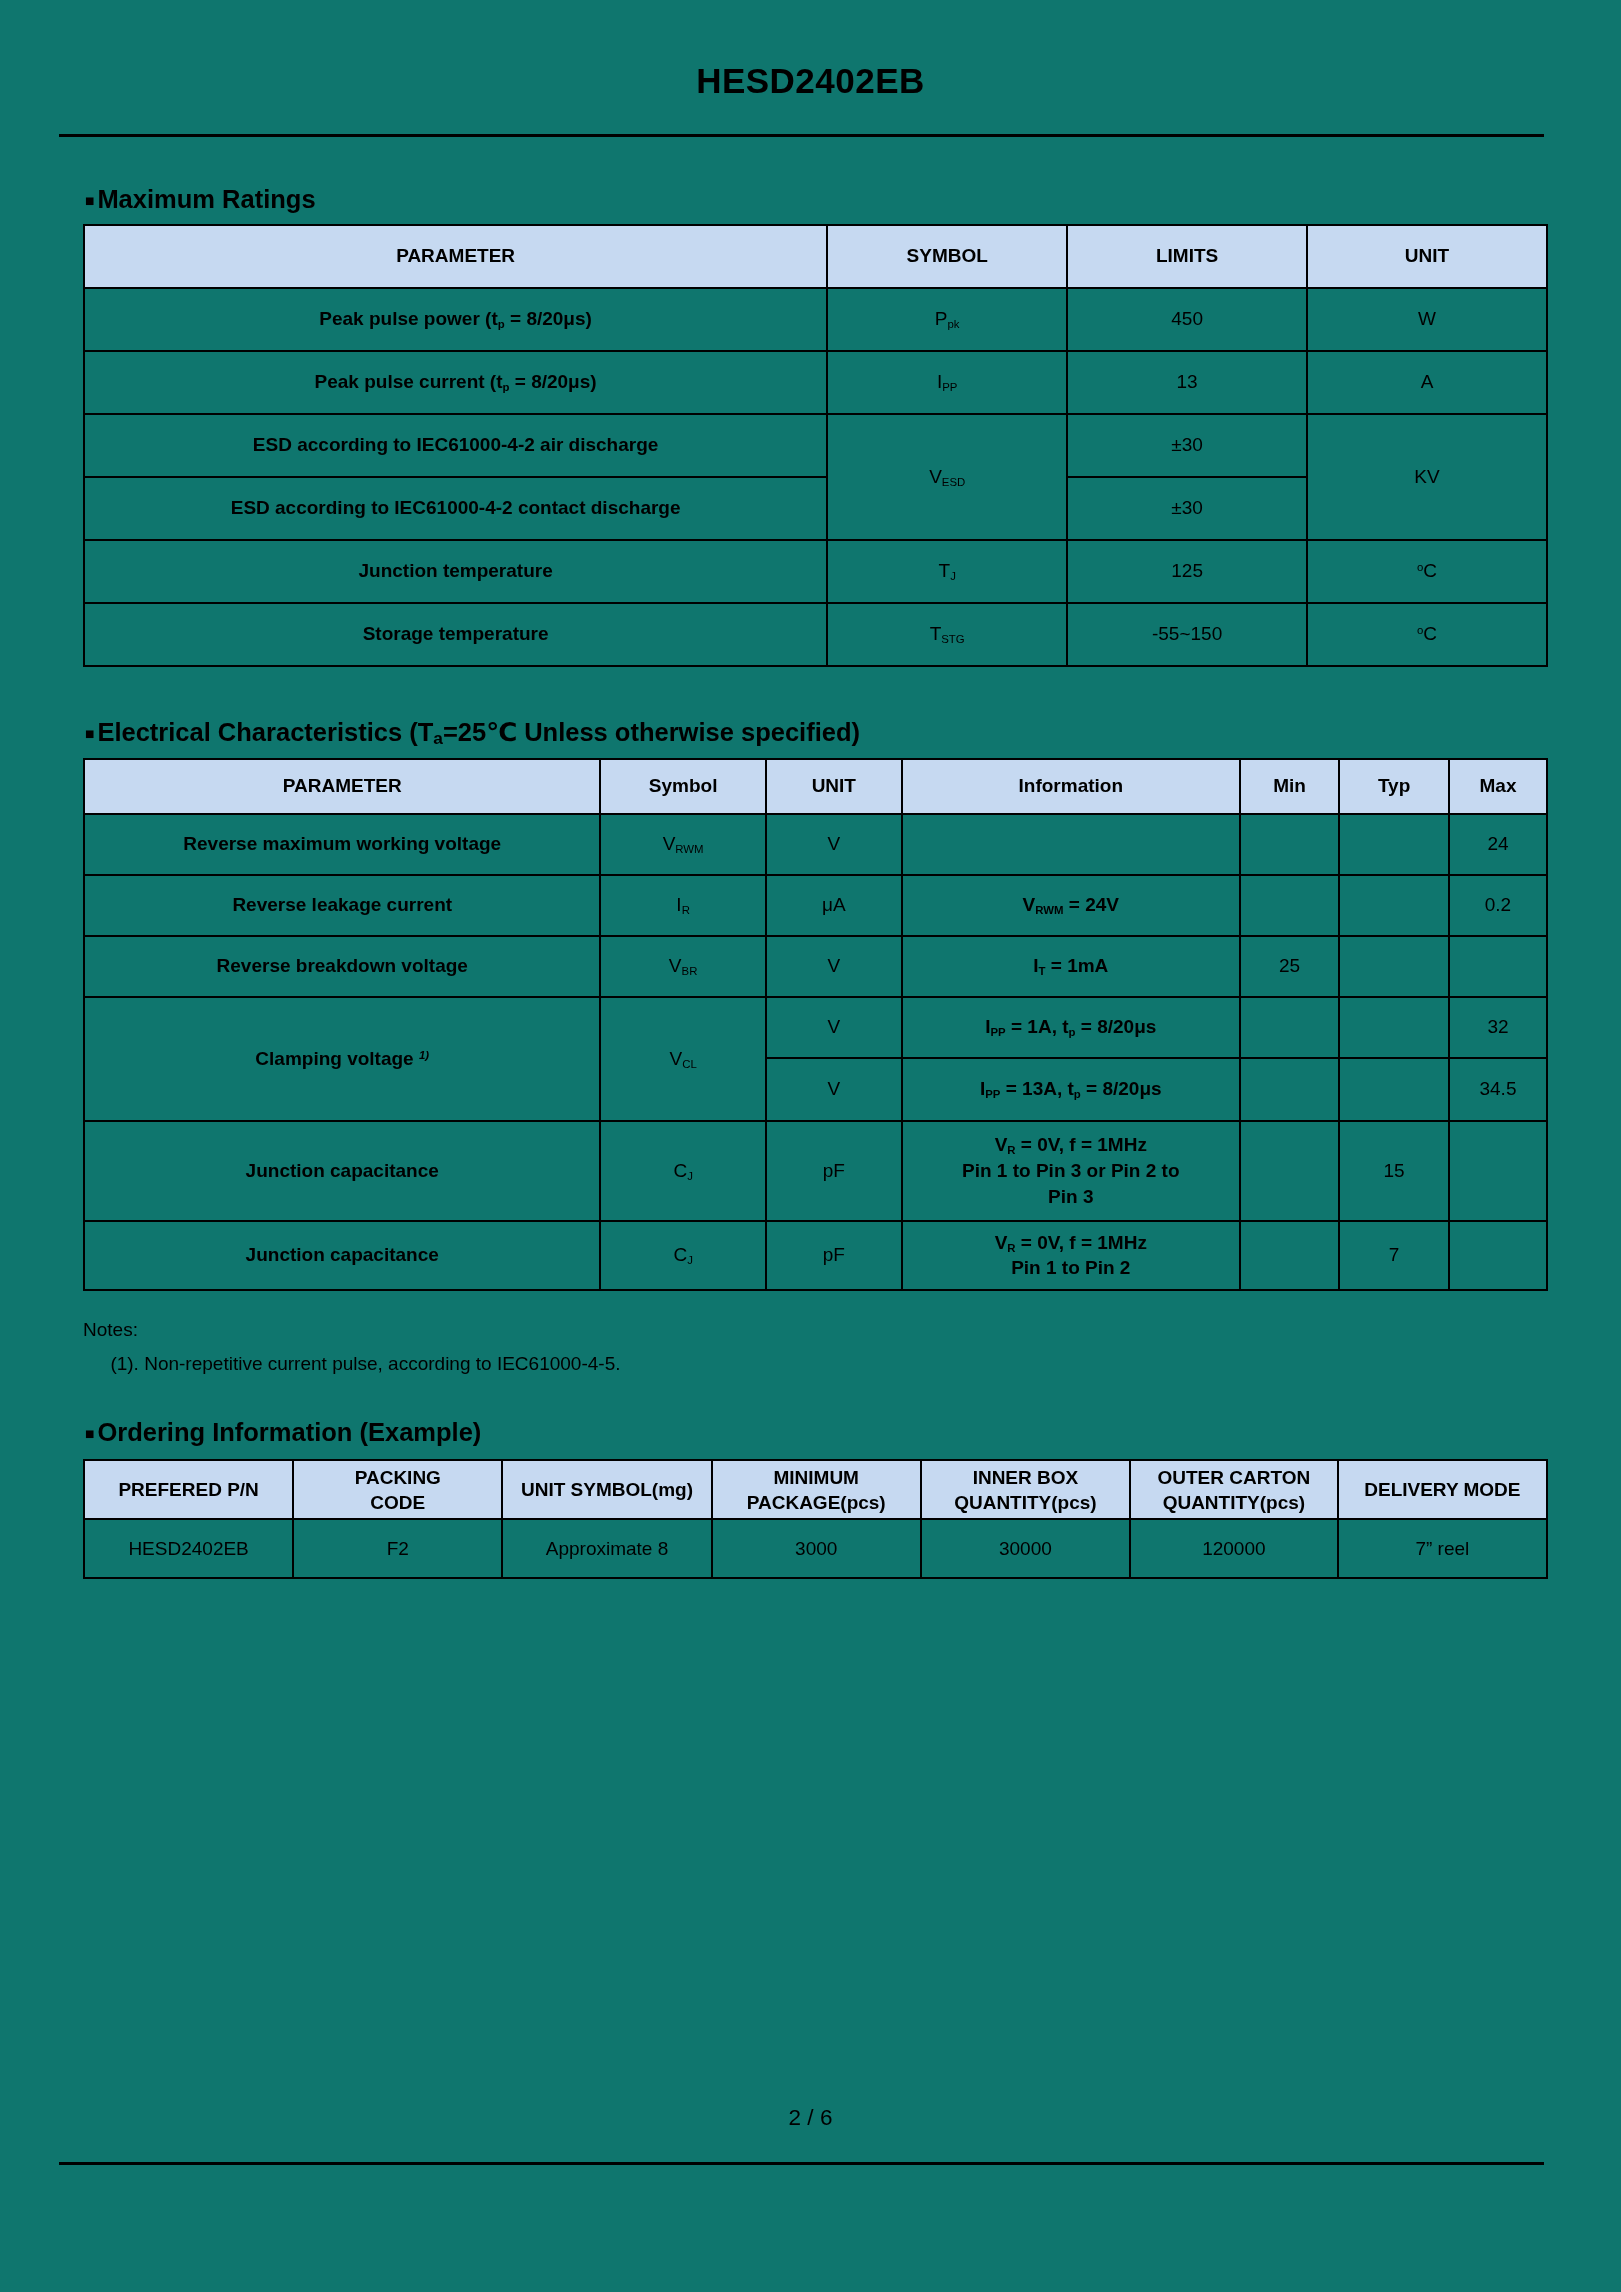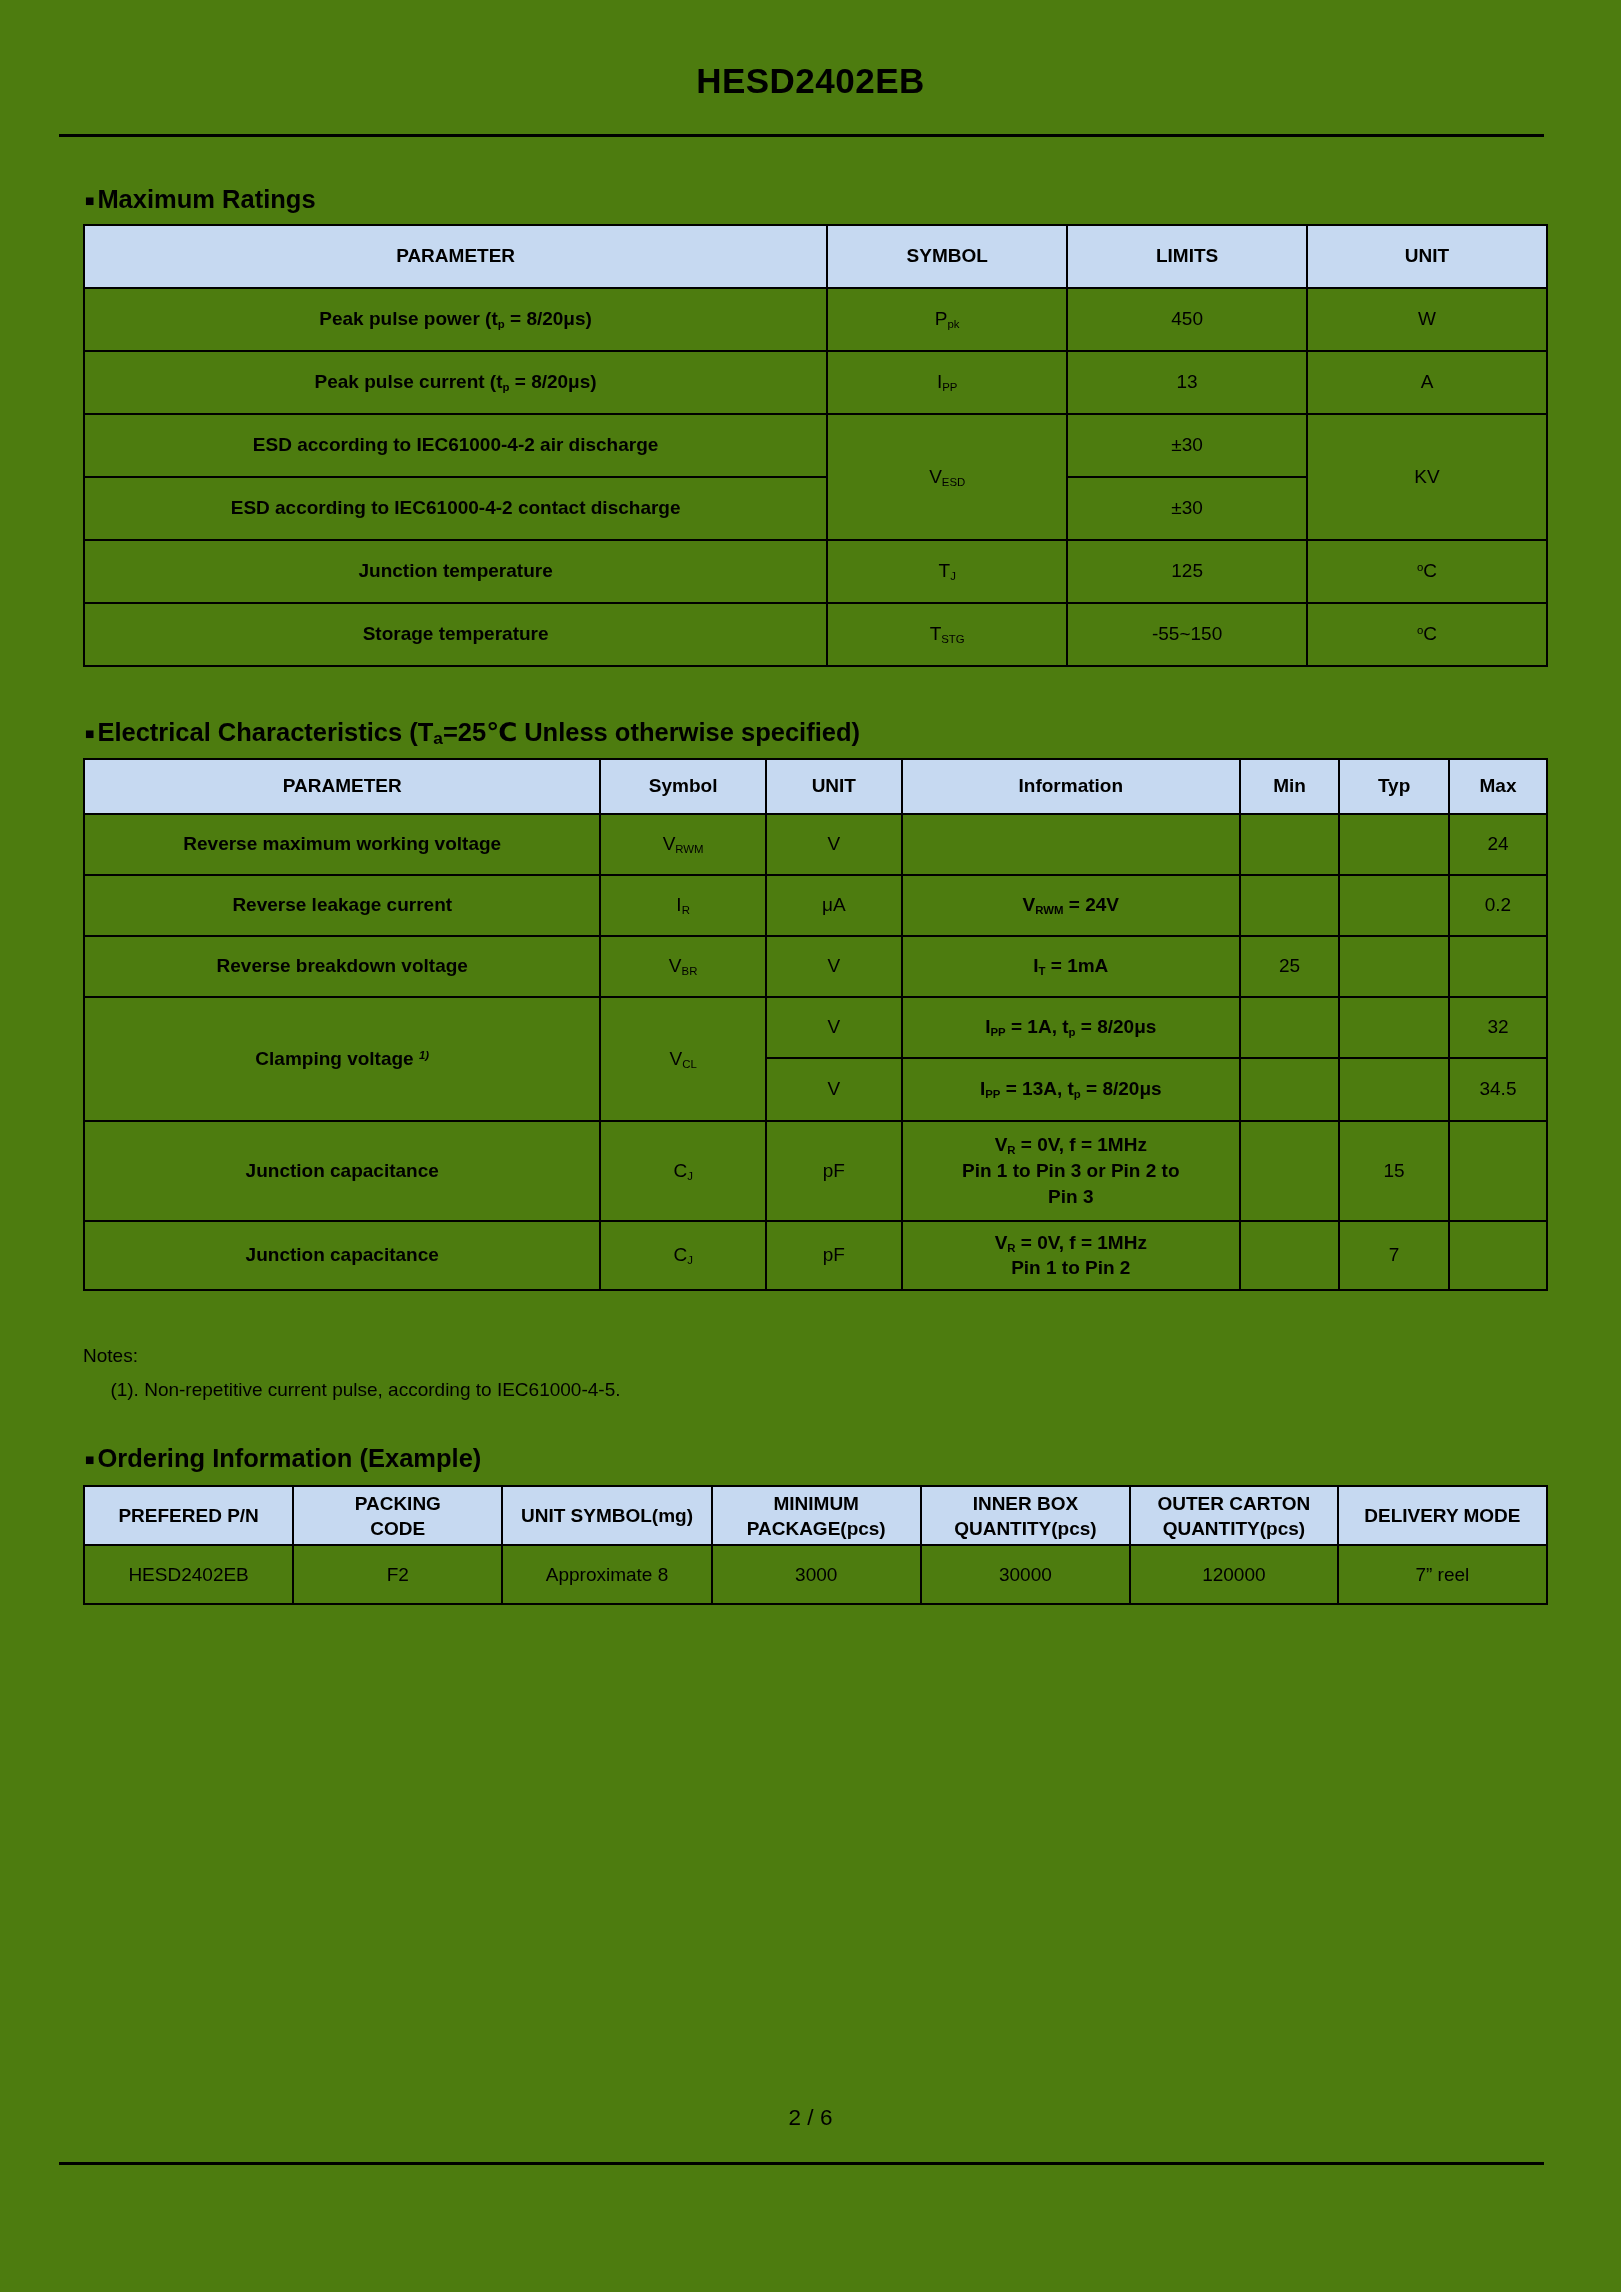--- a/index.html
+++ b/index.html
@@ -1,17 +1,17 @@
 <!DOCTYPE html>
 <html style="--hdr: #c6d9f1;"><head>
 <meta charset="utf-8">
 <style>
   html,body { margin:0; padding:0; background:#ffffff; }
   .page {
-    position:relative; width:1621px; height:2293px; background:#4d7c0f;
+    position:relative; width:1621px; height:2293px; background:#0f766e;
     font-family:"Liberation Sans","DejaVu Sans",sans-serif; color:#000;
     overflow:hidden;
   }
   .content { padding:0 73px 0 83px; }
 
   h1.doc-title { margin:0; padding-top:61px; text-align:center;
     font-size:35px; font-weight:bold; letter-spacing:0.5px; }
   .rule { position:absolute; left:59px; width:1485px; border-top:3.9px solid #000; height:0; }
   .rule-top { top:134px; }
   .rule-bottom { top:2162px; }
@@ -29,21 +29,21 @@
     text-align:center; vertical-align:middle; padding:2px 3.9px; overflow:hidden;
   }
   table.dtable th { background:var(--hdr,#c6d9f1); font-weight:bold; }
   td.param, td.cond { text-align:left; padding-left:13.7px;font-weight:bold; }
   td.cond { padding-left:11.8px; line-height:1.34; }
   table.dtable sub { font-size:0.6em; vertical-align:-0.22em; }
   table.dtable sup { font-size:0.6em; vertical-align:0.5em; }
   td.param sup { font-style:italic; }
   h2 sub { font-size:0.68em; vertical-align:-0.18em; }
 
-  .notes { margin-top:54px; font-size:19px; }
+  .notes { margin-top:28px; font-size:19px; }
   .note-item { margin:12.7px 0 0 27.4px; }
 
   table.oi th { line-height:1.32; }
 
   .footer-page { position:absolute; top:2105px; left:0; width:100%;
     text-align:center; font-size:22.5px; }
 </style>
 </head>
 <body>
 

